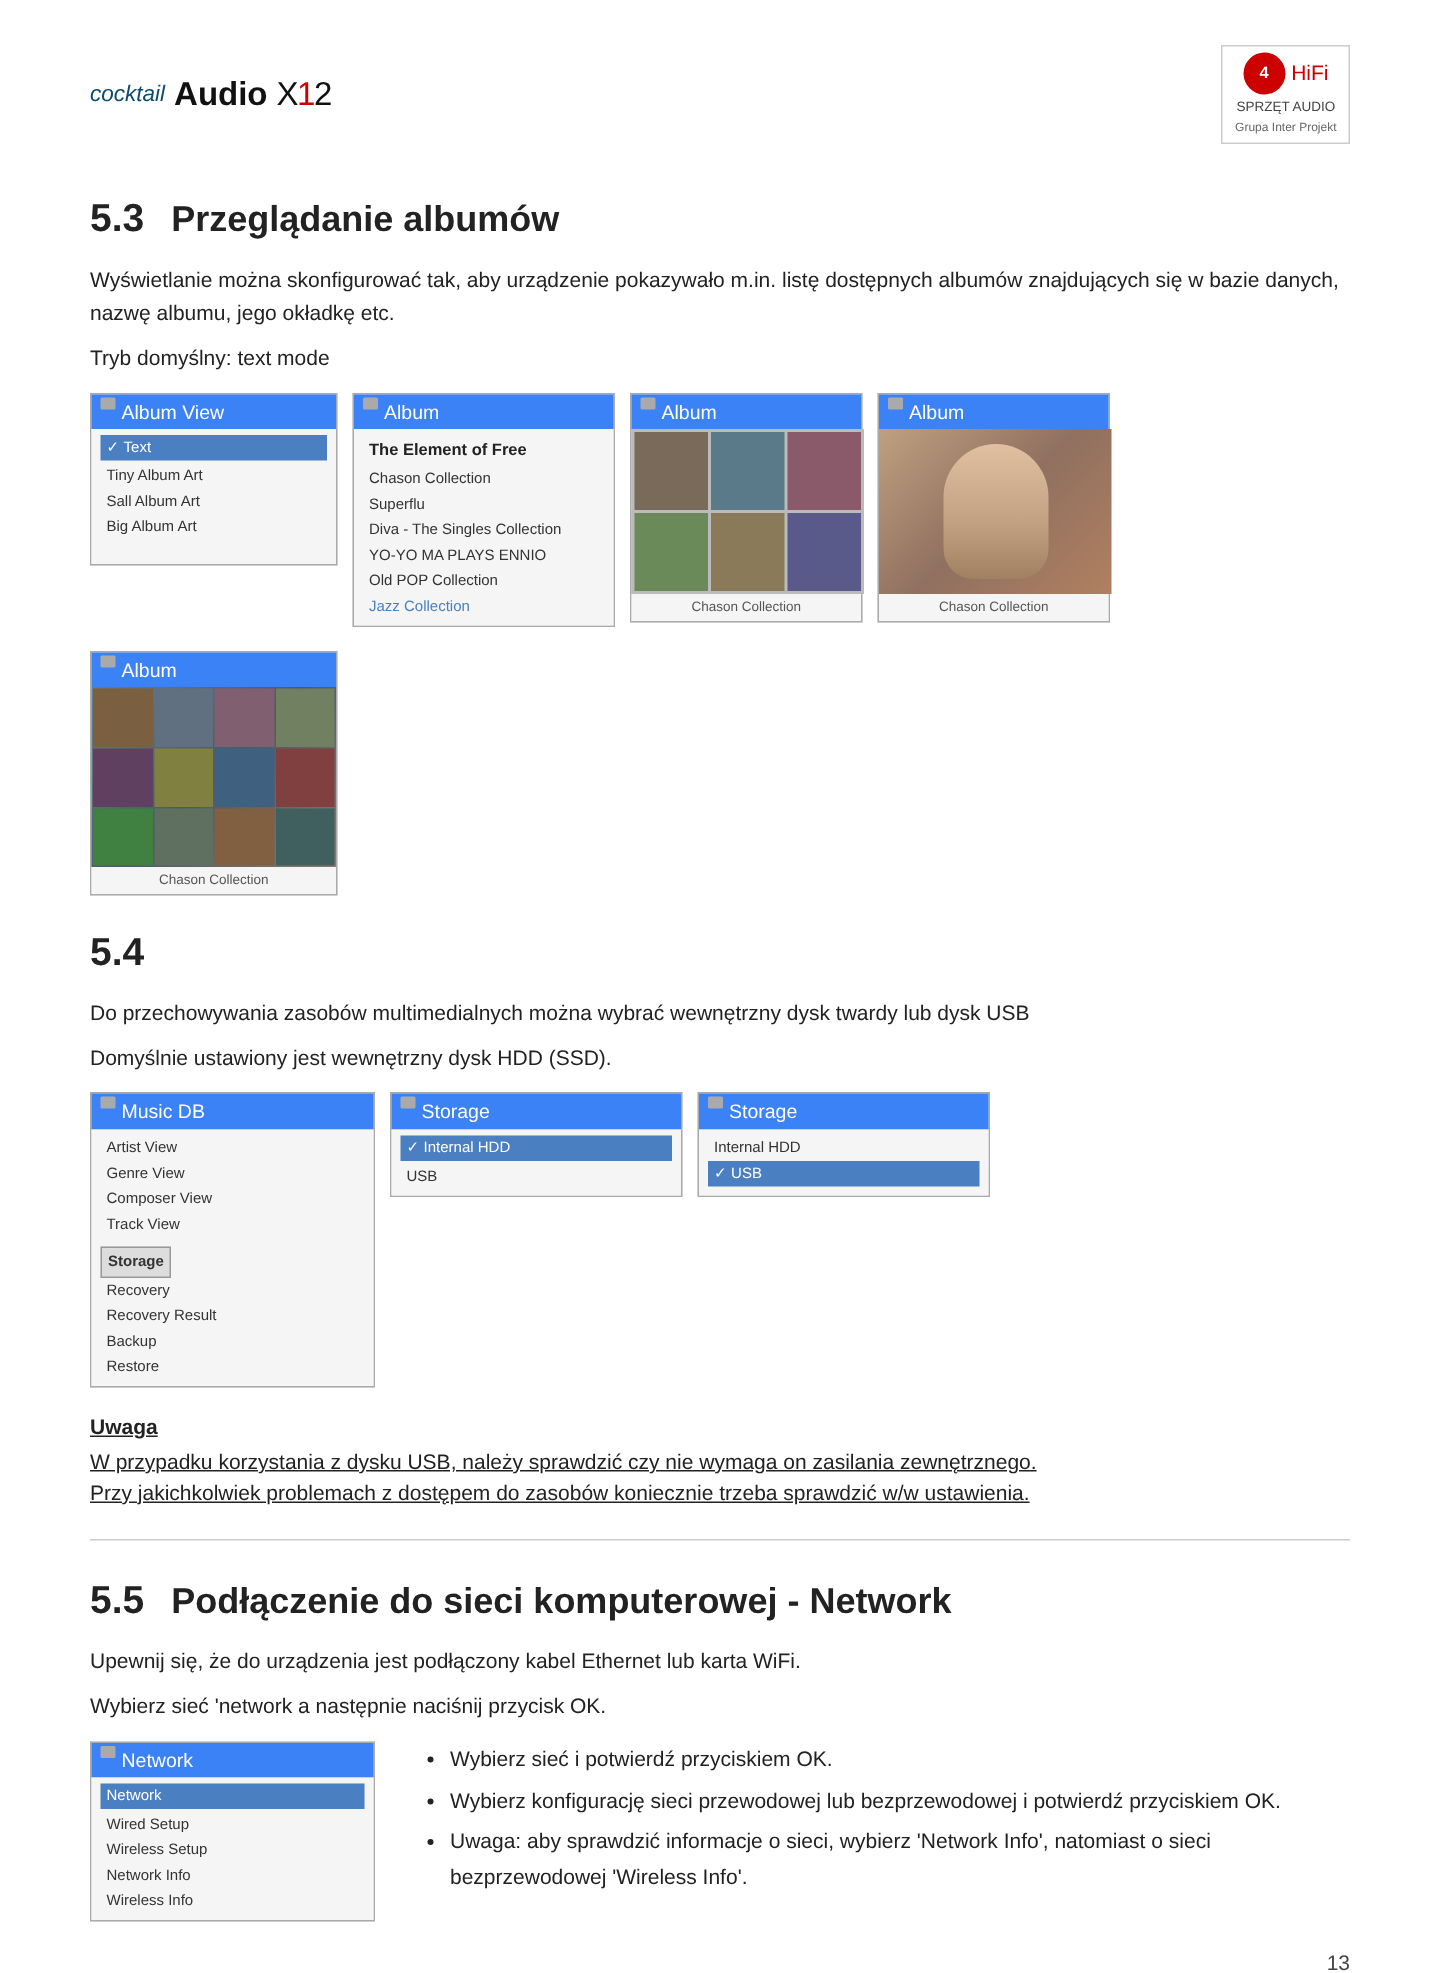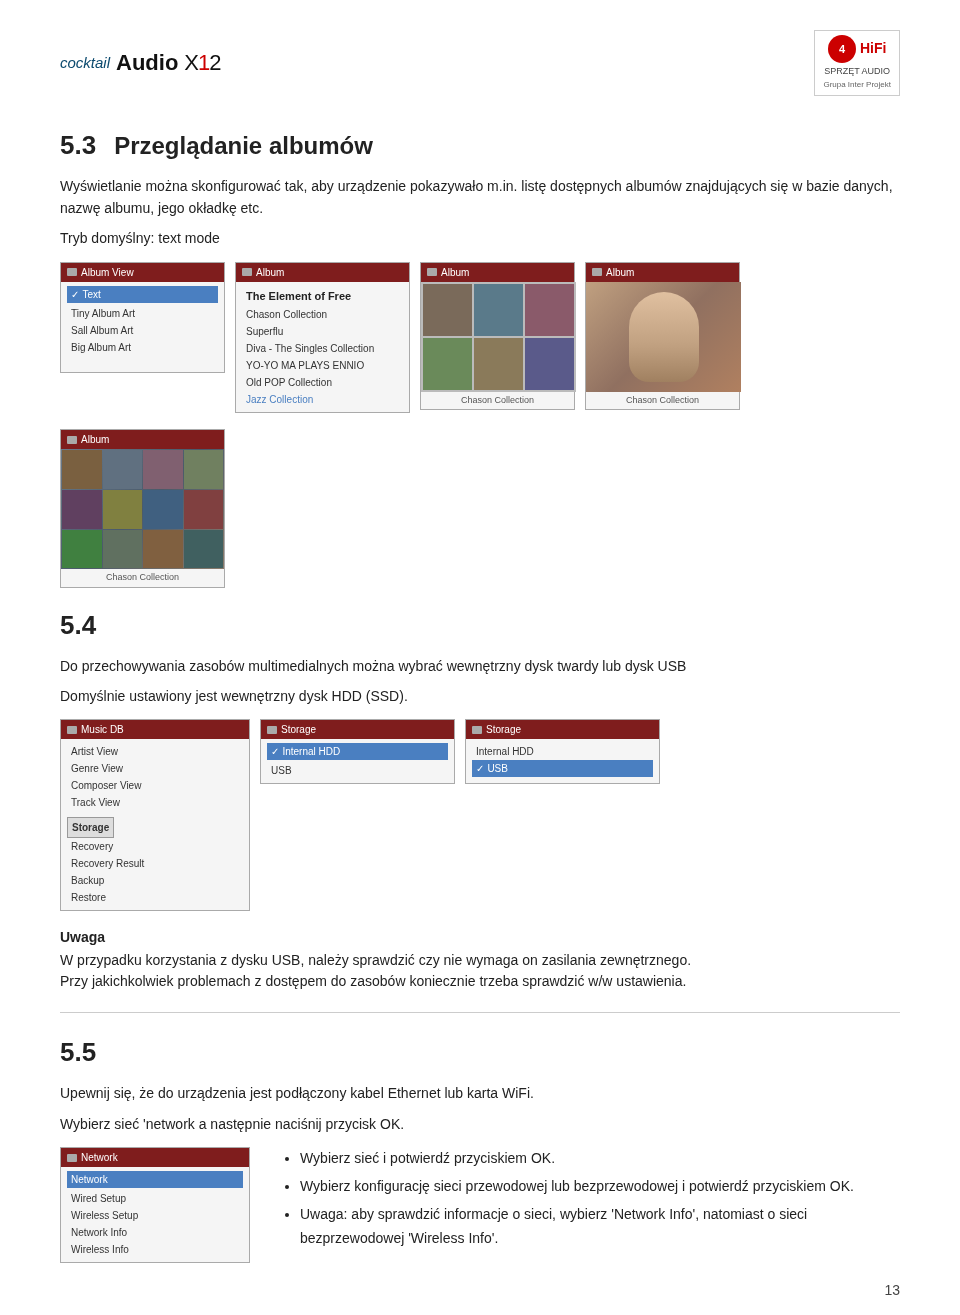--- a/index.html
+++ b/index.html
@@ -66,26 +66,26 @@
     }
 
     
     .ss-box {
       border: 1px solid #aaa;
       background: #e8e8e8;
       font-size: 10px;
       color: #222;
     }
     .ss-box-title {
-      background: #7f1d1d;
+      background: #3b82f6;
       color: #fff;
-      font-size: 10px;
+      font-size: 13px;
       padding: 2px 6px;
       display: flex;
-      align-items: center;
+      align-items: flex-start;
       gap: 4px;
     }
     .ss-box-title .cam-icon {
       display: inline-block;
       width: 10px;
       height: 8px;
       background: #aaa;
       border-radius: 1px;
     }
     .ss-content {
@@ -223,20 +223,21 @@
 
     
     .ss-network {
       width: 190px;
     }
 
     
     .note-block {
       margin: 10px 0;
       font-size: 14px;
+      text-decoration: underline;
     }
     .note-label {
       font-weight: bold;
       margin-bottom: 2px;
     }
 
     
     .bullet-list {
       list-style: disc;
       margin-left: 30px;
@@ -290,21 +291,21 @@
       border-radius: 50%;
       display: flex;
       align-items: center;
       justify-content: center;
       color: #fff;
       font-size: 11px;
       font-weight: bold;
     }
     .hifi-text-right {
       font-size: 14px;
-      font-weight: bold;
+      font-weight: normal;
       color: #c00;
       line-height: 1.1;
     }
     .hifi-subtitle {
       font-size: 9px;
       color: #444;
       text-align: center;
       margin-top: 2px;
     }
     .hifi-subtext {
@@ -495,20 +496,21 @@
 <div class="note-block">
   <p class="note-label">Uwaga</p>
   <p>W przypadku korzystania z dysku USB, należy sprawdzić czy nie wymaga on zasilania zewnętrznego.</p>
   <p>Przy jakichkolwiek problemach z dostępem do zasobów koniecznie trzeba sprawdzić w/w ustawienia.</p>
 </div>
 
 <hr class="divider">
 
 <div class="section-heading">
   <span class="section-number">5.5</span>
+  <span class="section-title">Podłączenie do sieci komputerowej - Network</span>
 </div>
 
 <p class="para">Upewnij się, że do urządzenia jest podłączony kabel Ethernet lub karta WiFi.</p>
 <p class="para">Wybierz sieć 'network a następnie naciśnij przycisk OK.</p>
 
 <div style="display:flex; gap:20px; margin: 12px 0;">
 
   <div class="ss-box ss-network">
     <div class="ss-box-title">
       <span class="cam-icon"></span>

